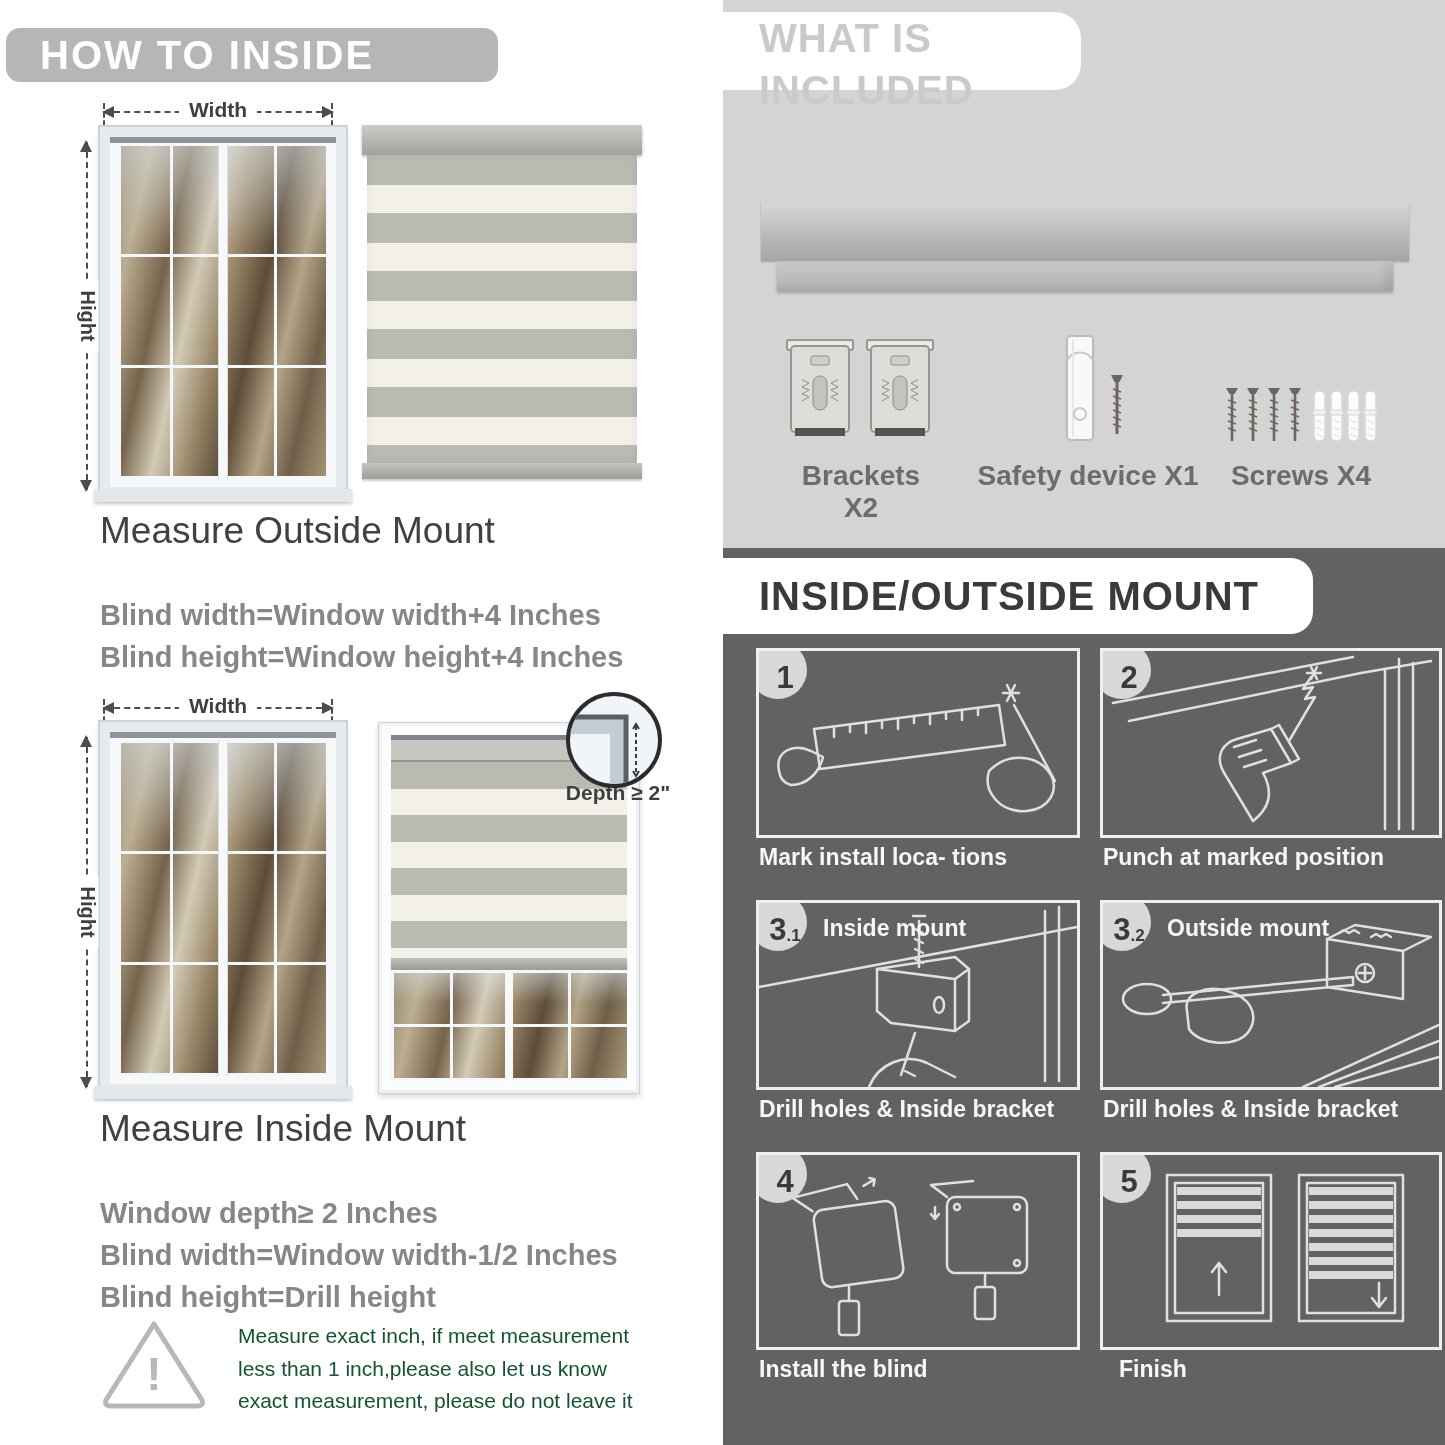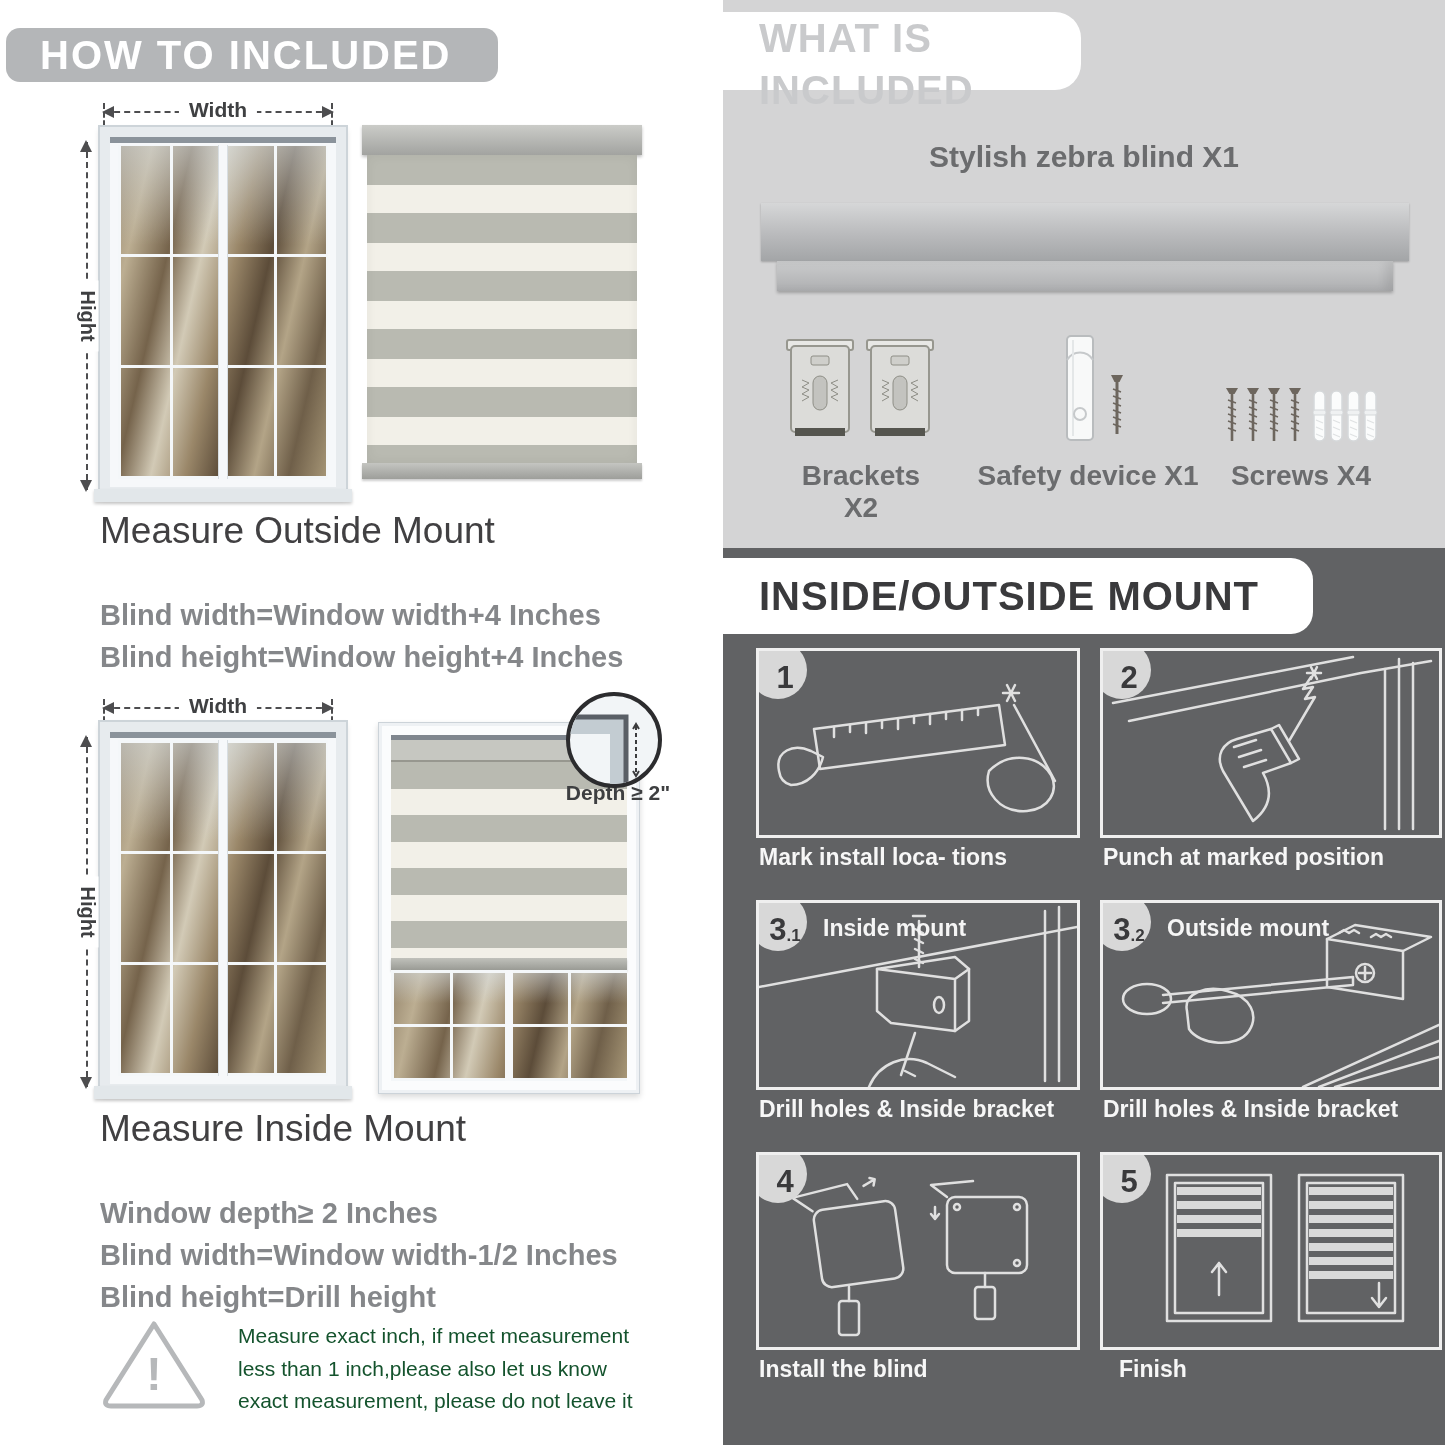--- a/index.html
+++ b/index.html
@@ -85,21 +85,21 @@
   .p-title{position:absolute;top:12px;left:64px;font-weight:bold;font-size:23px;color:#f5f5f5;}
   .art{position:absolute;inset:0;}
   .art svg{display:block;}
   .sline{stroke:#e0e0e0;stroke-width:2.5;fill:none;stroke-linecap:round;stroke-linejoin:round;}
 </style>
 </head>
 <body>
 
 <div class="page">
 
-  <div class="abs band-gray" style="left:6px;top:28px;width:458px;height:54px;">HOW TO INCLUDED</div>
+  <div class="abs band-gray" style="left:6px;top:28px;width:458px;height:54px;">HOW TO INSIDE</div>
 
   <div class="abs harrow" style="left:104px;top:111px;width:228px;height:0;">
     <span class="ah-l"></span>
     <span class="ah-r"></span>
     <span class="post-l"></span>
     <span class="post-r"></span>
     <span class="lbl">Width</span>
   </div>
 
   <div class="abs window" style="left:100px;top:127px;width:246px;height:370px;">
@@ -185,21 +185,20 @@
       <text x="58" y="74" text-anchor="middle" font-family="Liberation Sans, sans-serif" font-size="46" font-weight="bold" fill="#b6b8ba">!</text>
     </svg>
   </div>
   <div class="abs warn-text" style="left:238px;top:1320px;width:420px;">Measure exact inch, if meet measurement less than 1 inch,please also let us know exact measurement, please do not leave it</div>
 
   <div class="abs sec-light" style="left:723px;top:0;width:722px;height:548px;">
 
     <div class="abs band-white" style="left:0;top:12px;width:322px;height:78px;line-height:52px;
          border-radius:0 26px 26px 0;color:#c9cacc;">WHAT IS INCLUDED</div>
 
-    <div class="abs sub-title" style="left:0;top:140px;width:722px;">Stylish zebra blind X1</div>
 
     <div class="abs rail-main" style="left:38px;top:203px;width:648px;height:58px;"></div>
     <div class="abs rail-lip" style="left:54px;top:261px;width:616px;height:30px;"></div>
 
     <div class="abs" style="left:62px;top:334px;width:70px;height:110px;">
       <svg width="70" height="110" viewBox="0 0 70 110">
         <rect x="2" y="6" width="66" height="10" rx="2" fill="#e8e8e5" stroke="#97978f" stroke-width="2"></rect>
         <rect x="6" y="12" width="58" height="86" rx="4" fill="#dcdcd9" stroke="#97978f" stroke-width="2"></rect>
         <rect x="26" y="22" width="18" height="9" rx="2" fill="#cfcfcb" stroke="#8e8e86"></rect>
         <rect x="28" y="42" width="14" height="34" rx="7" fill="#c3c3bf" stroke="#8e8e86"></rect>

